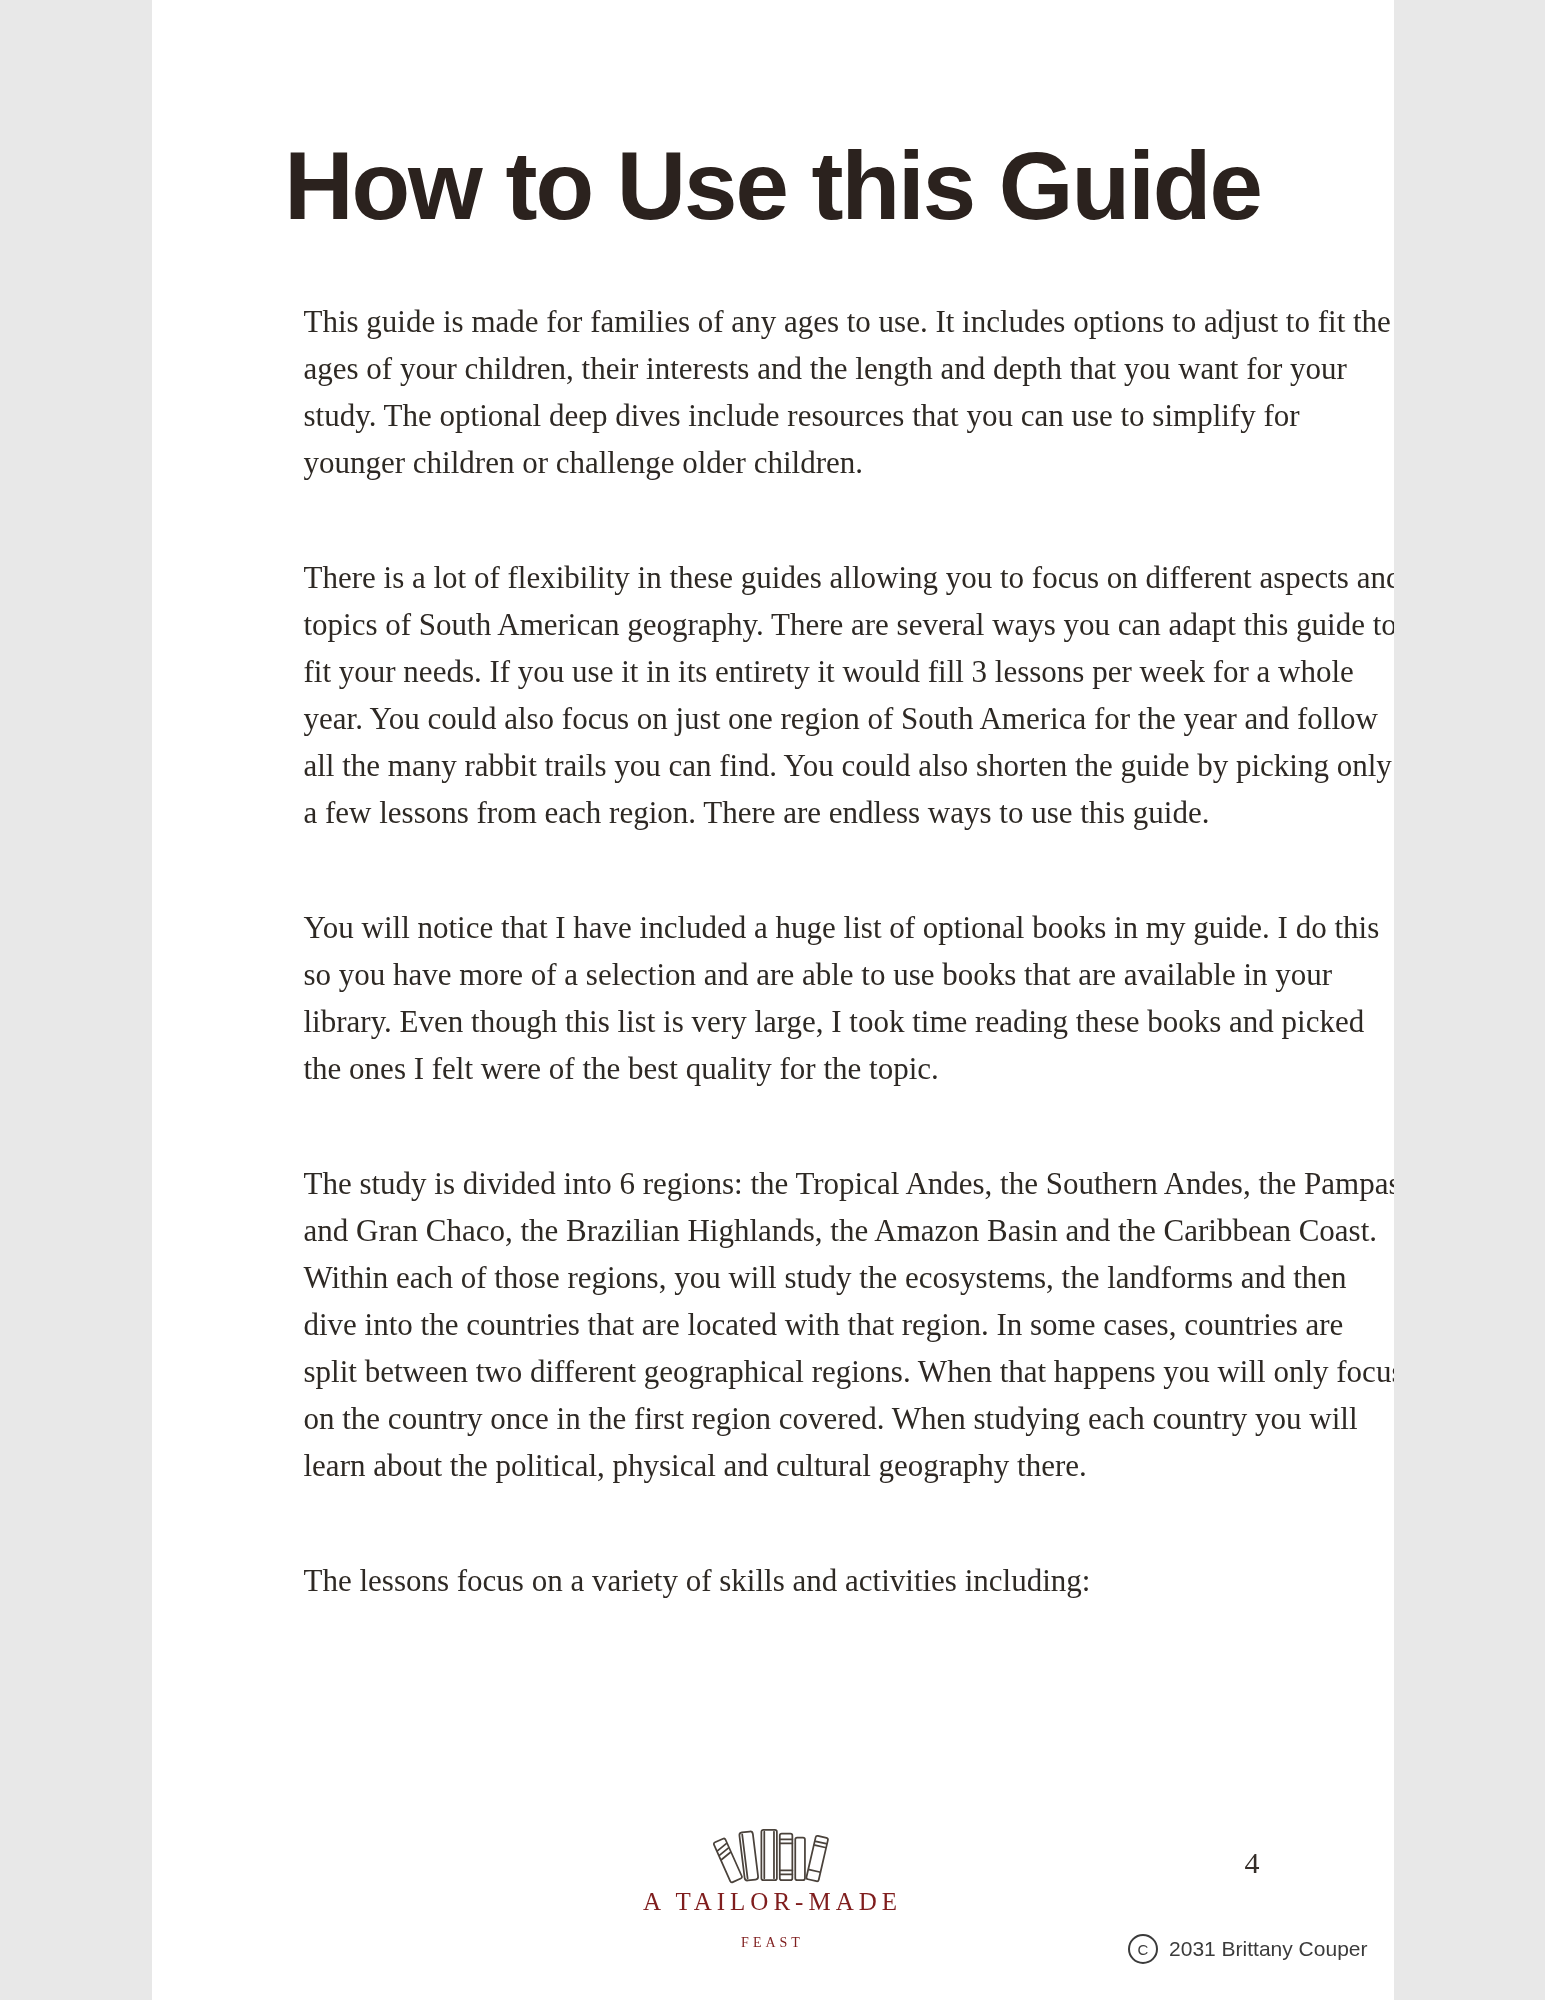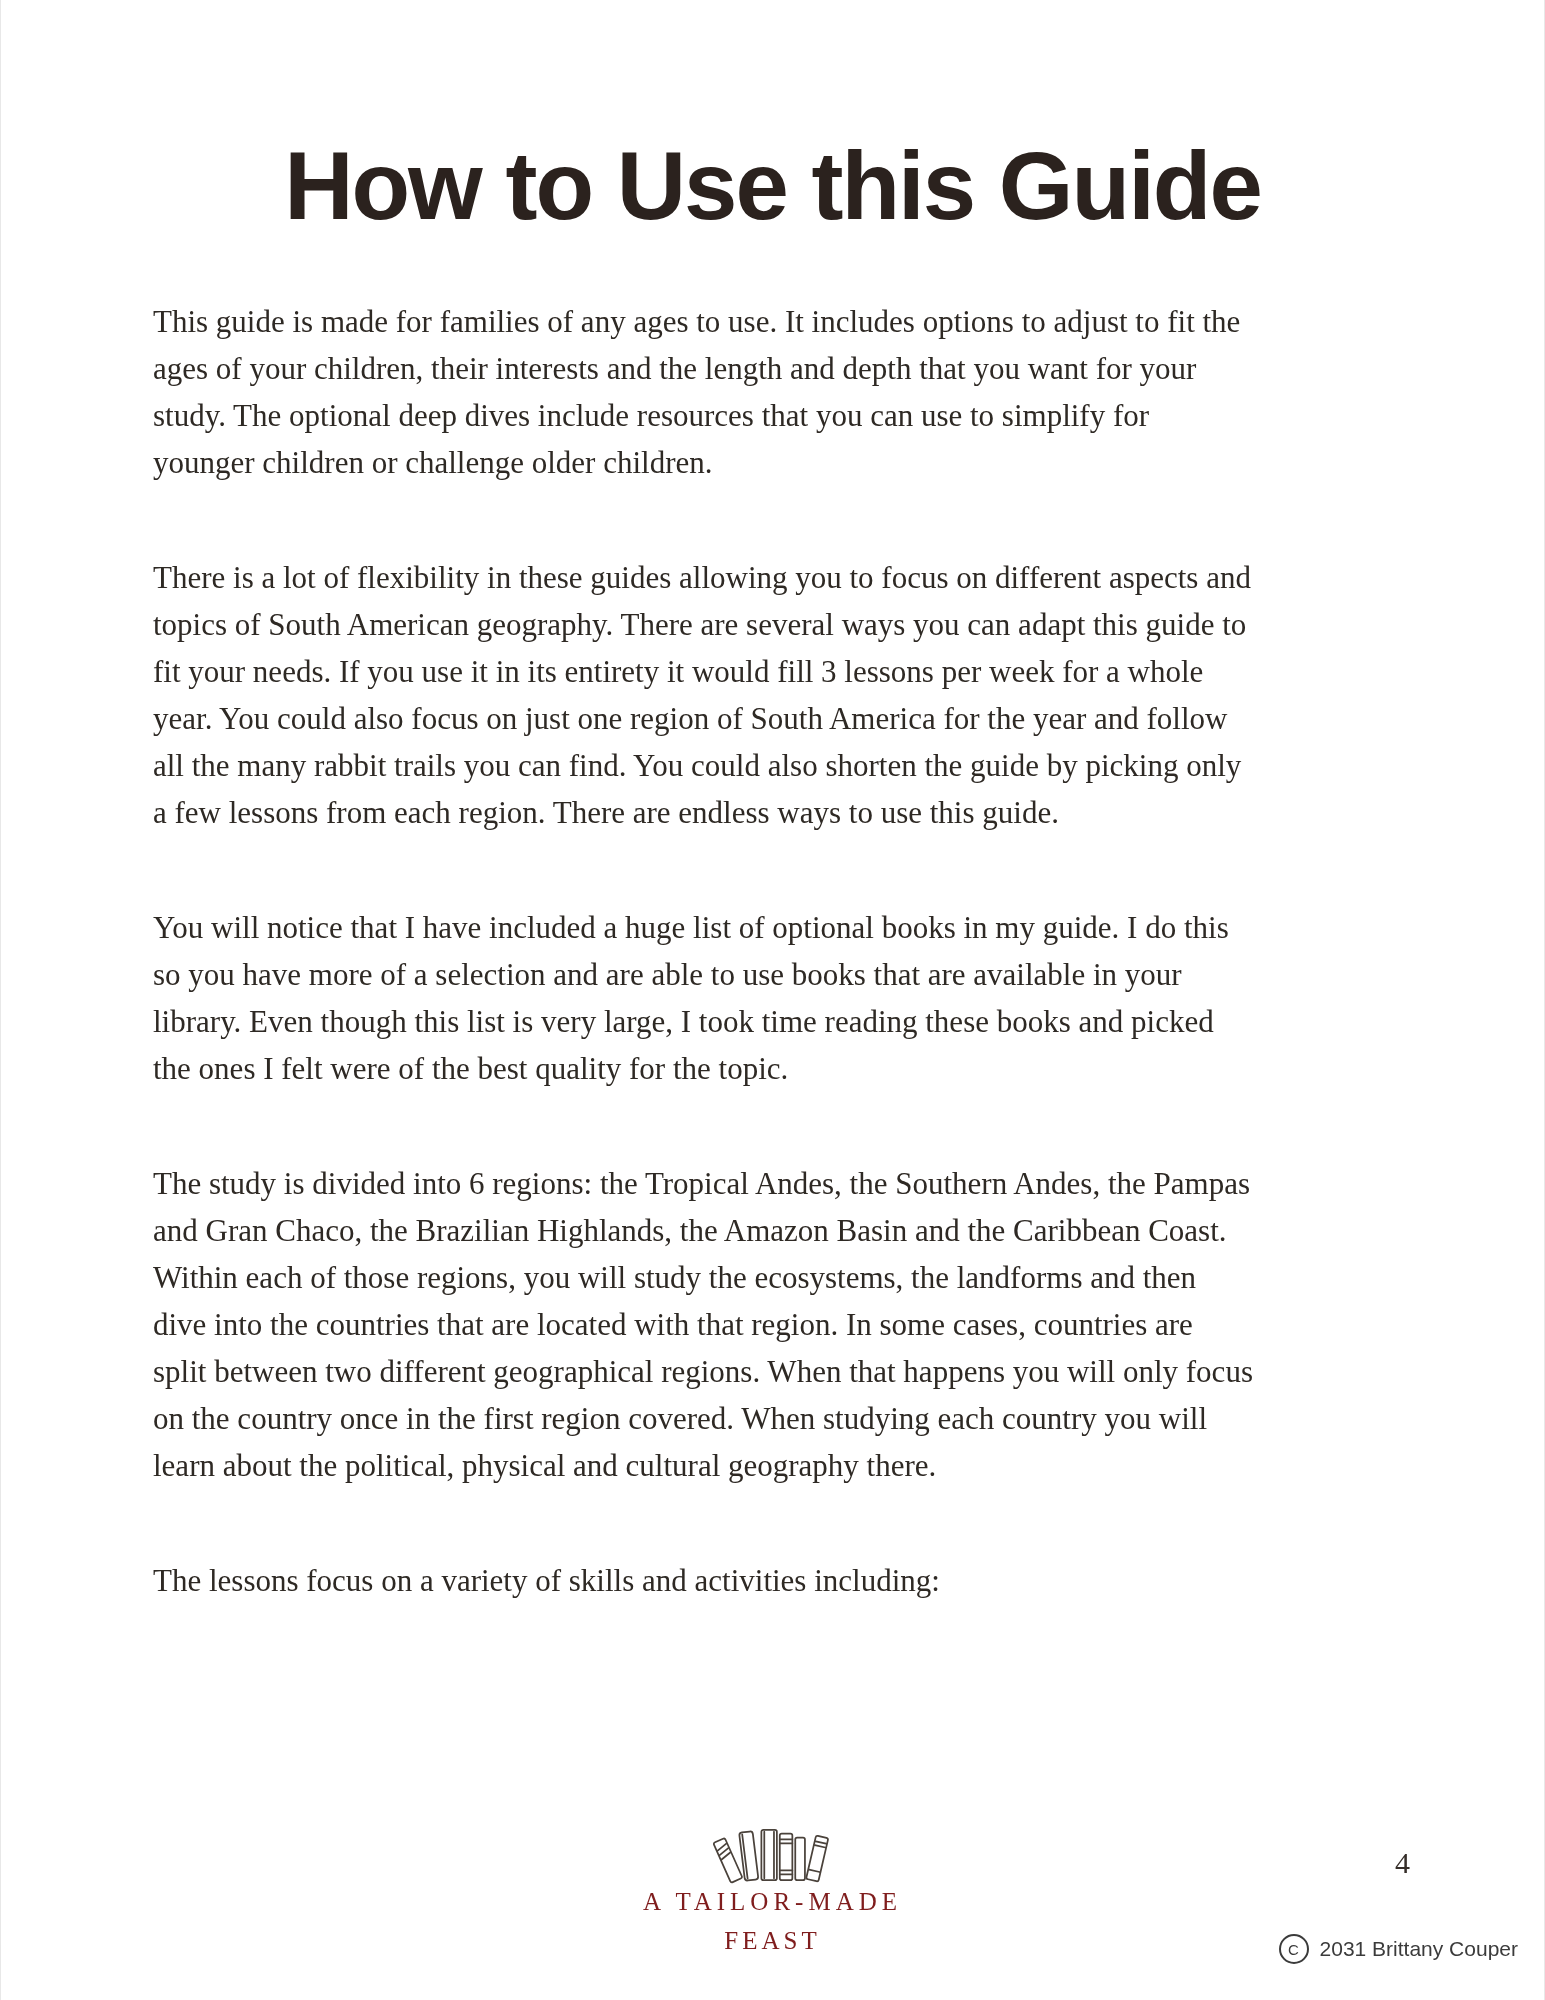--- a/index.html
+++ b/index.html
@@ -1,18 +1,18 @@
 <!DOCTYPE html>
 <html><head>
 <meta charset="utf-8">
 <style>
   html,body { margin:0; padding:0; background:#e8e8e8; }
   .page {
     position:relative;
-    width:1543px; height:2000px;
+    width:1242px; height:2000px;
     margin:0 auto;
     background:#ffffff;
     font-family:"Liberation Serif", serif;
     overflow:hidden;
   }
   .title {
     position:absolute;
     top:138px; left:0; width:100%;
     margin:0;
     text-align:center;
@@ -45,23 +45,23 @@
     top:1824px; left:0; width:100%;
     text-align:center;
     color:#7f1d1d;
   }
   .logo-line1 {
     font-size:25px;
     letter-spacing:5px;
     margin-top:0px;
   }
   .logo-line2 {
-    font-size:25px;
+    font-size:14px;
     letter-spacing:4px;
-    margin-top:11px;
+    margin-top:19px;
   }
   .copyright {
     position:absolute;
     top:1934px; right:26px;
     display:flex;
     align-items:center;
     gap:11px;
     font-family:"Liberation Sans", sans-serif;
     font-size:21px;
     color:#3b3b3b;

